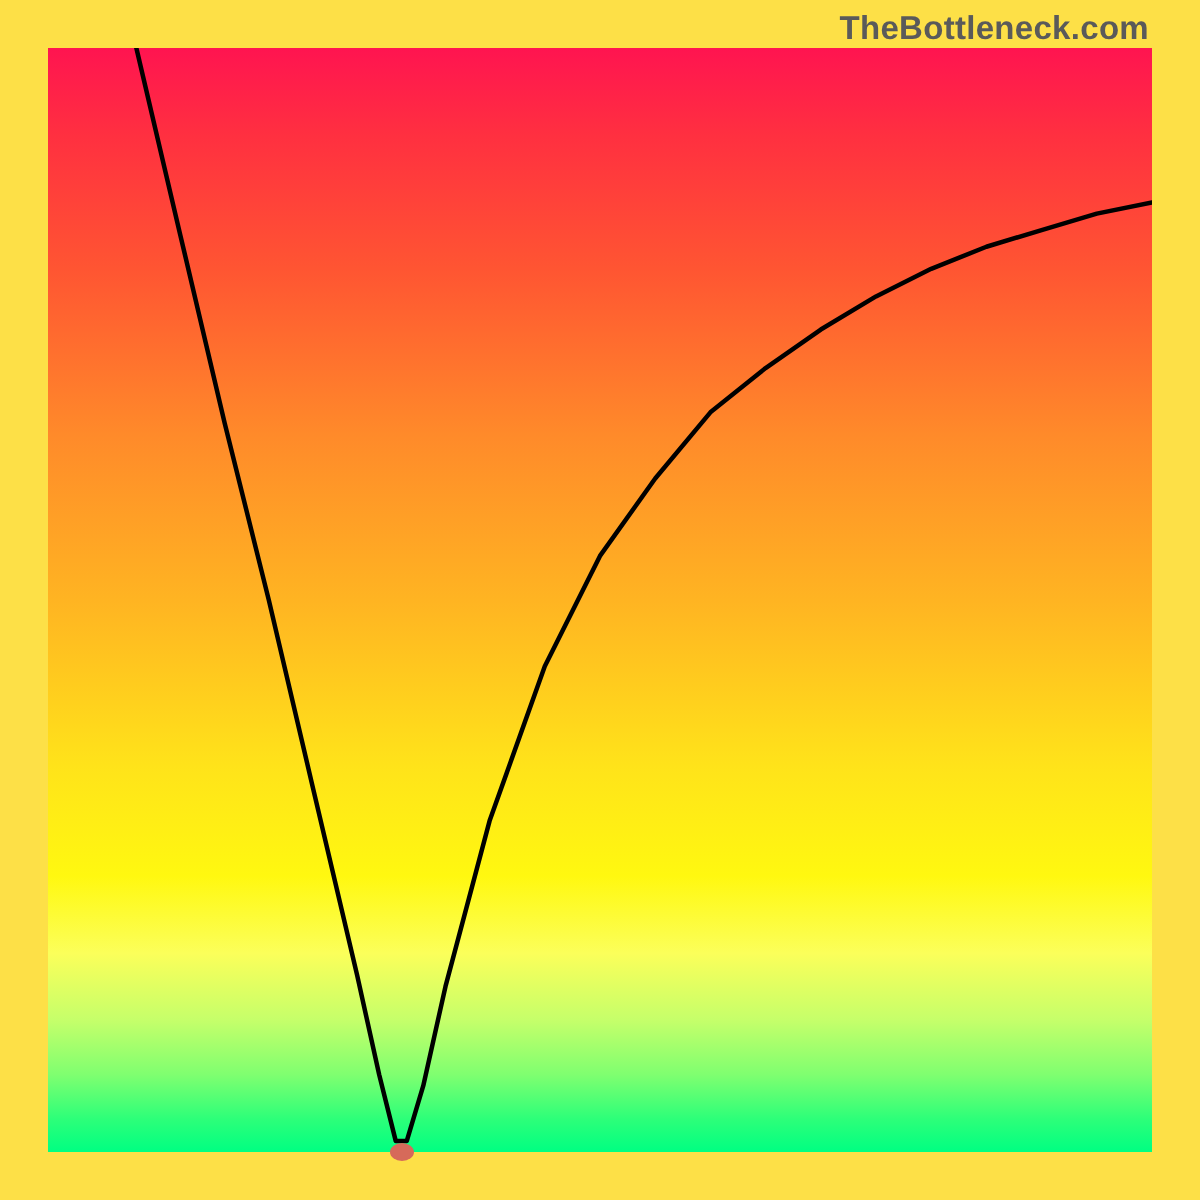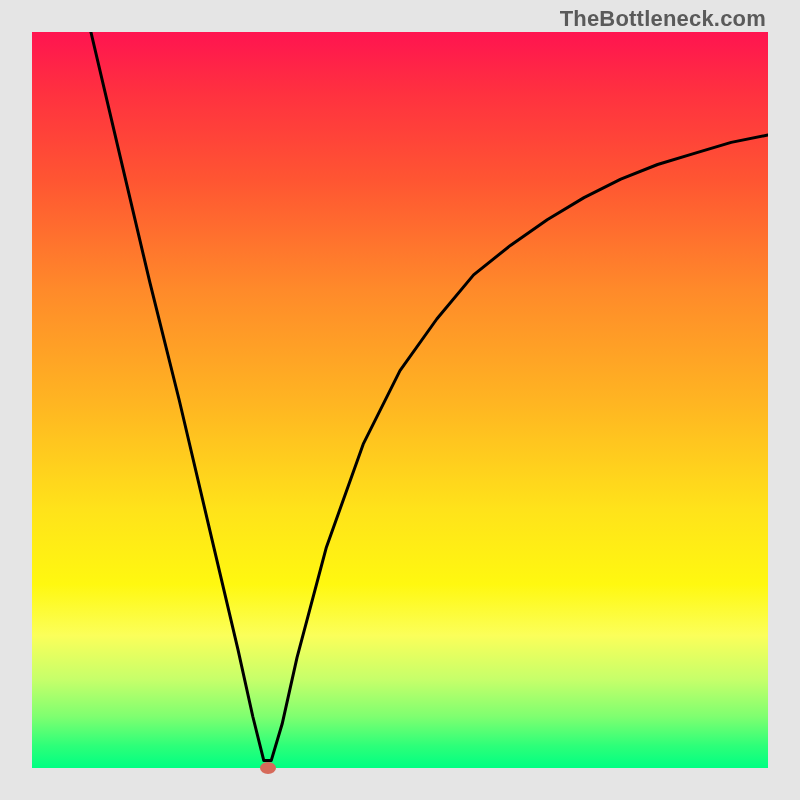--- a/index.html
+++ b/index.html
@@ -1,20 +1,20 @@
 <!DOCTYPE html>
 <html><head>
 <meta charset="utf-8">
 <style>
   * { margin: 0; padding: 0; box-sizing: border-box; }
   html, body { width: 800px; height: 800px; overflow: hidden; background: #000; }
   .frame {
     width: 800px;
     height: 800px;
-    background: #e5e5e5;
+    background: #fde047;
     position: relative;
   }
   .plot-area {
     position: absolute;
     left: 32px;
     top: 32px;
     width: 736px;
     height: 736px;
     background: linear-gradient(to bottom,
       #ff1450 0%,

